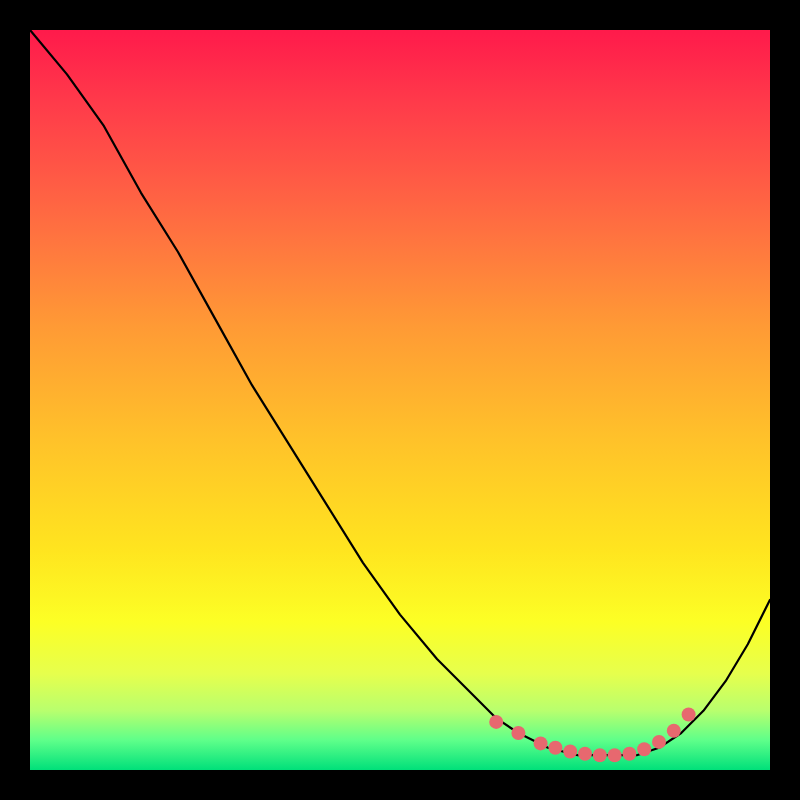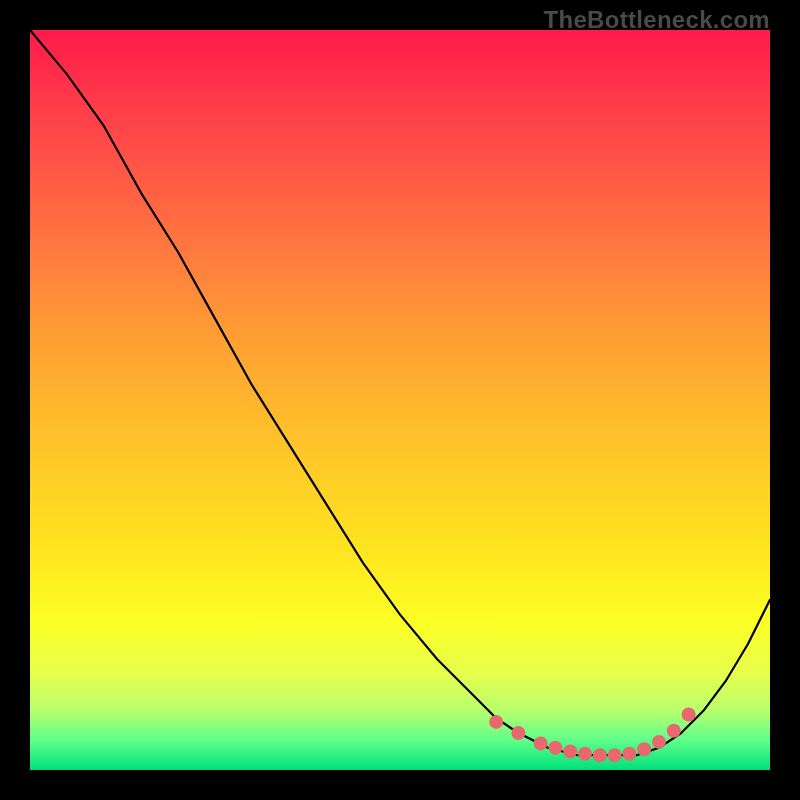--- a/index.html
+++ b/index.html
@@ -49,21 +49,20 @@
     overflow: visible;
   }
 </style>
 </head>
 <body>
 
 <div class="stage">
 
   <div class="plot-bg"></div>
 
-  <div class="watermark">TheBottleneck.com</div>
 
   <svg class="curve" viewBox="0 0 740 740" preserveAspectRatio="none">
     <path fill="none" stroke="#000" stroke-width="2.2" stroke-linejoin="round" stroke-linecap="round" d="M0.0 0.0 L37.0 44.4 L74.0 96.2 L111.0 162.8 L148.0 222.0 L185.0 288.6 L222.0 355.2 L259.0 414.4 L296.0 473.6 L333.0 532.8 L370.0 584.6 L407.0 629.0 L444.0 666.0 L466.2 688.2 L488.4 703.0 L518.0 717.8 L547.6 725.2 L577.2 725.2 L606.8 725.2 L629.0 717.8 L651.2 703.0 L673.4 680.8 L695.6 651.2 L717.8 614.2 L740.0 569.8"></path>
     <g>
         <circle cx="466.2" cy="691.9" r="7" fill="#e7686f"></circle>
         <circle cx="488.4" cy="703.0" r="7" fill="#e7686f"></circle>
         <circle cx="510.6" cy="713.4" r="7" fill="#e7686f"></circle>
         <circle cx="525.4" cy="717.8" r="7" fill="#e7686f"></circle>
         <circle cx="540.2" cy="721.5" r="7" fill="#e7686f"></circle>
         <circle cx="555.0" cy="723.7" r="7" fill="#e7686f"></circle>

